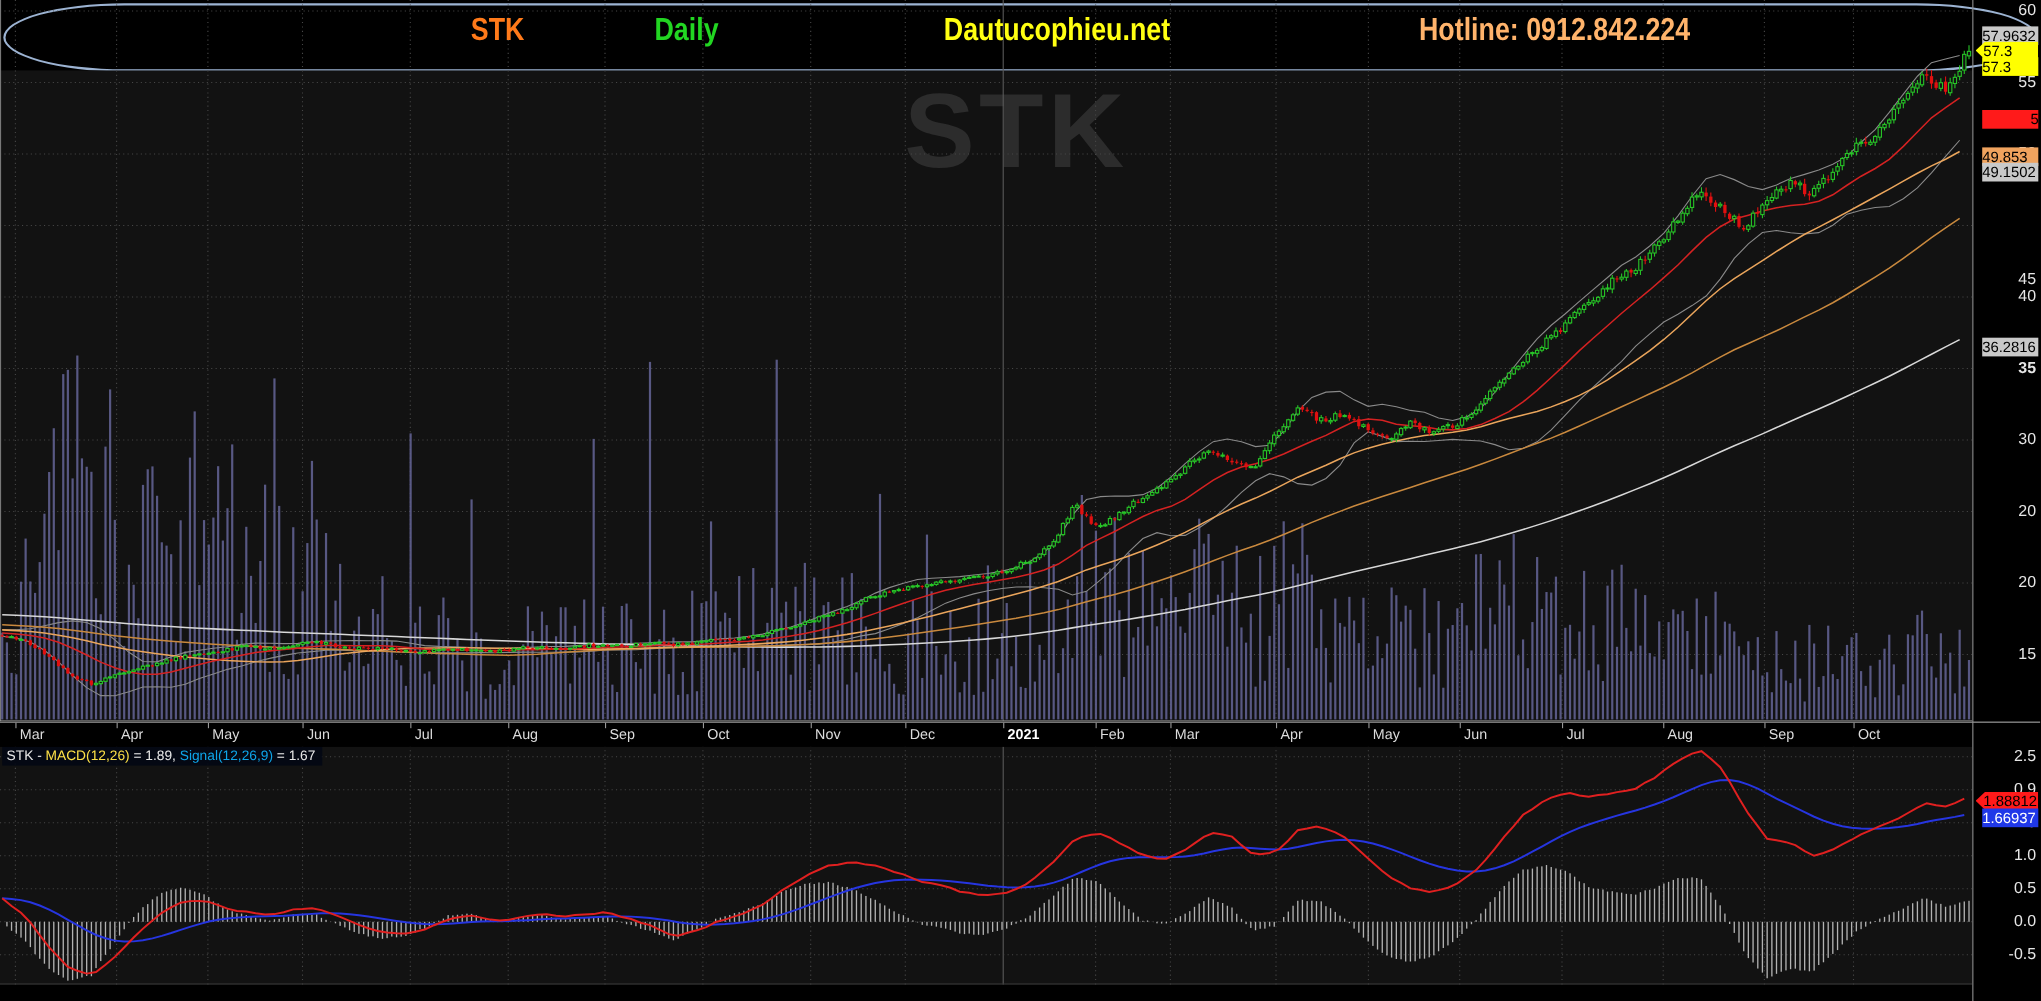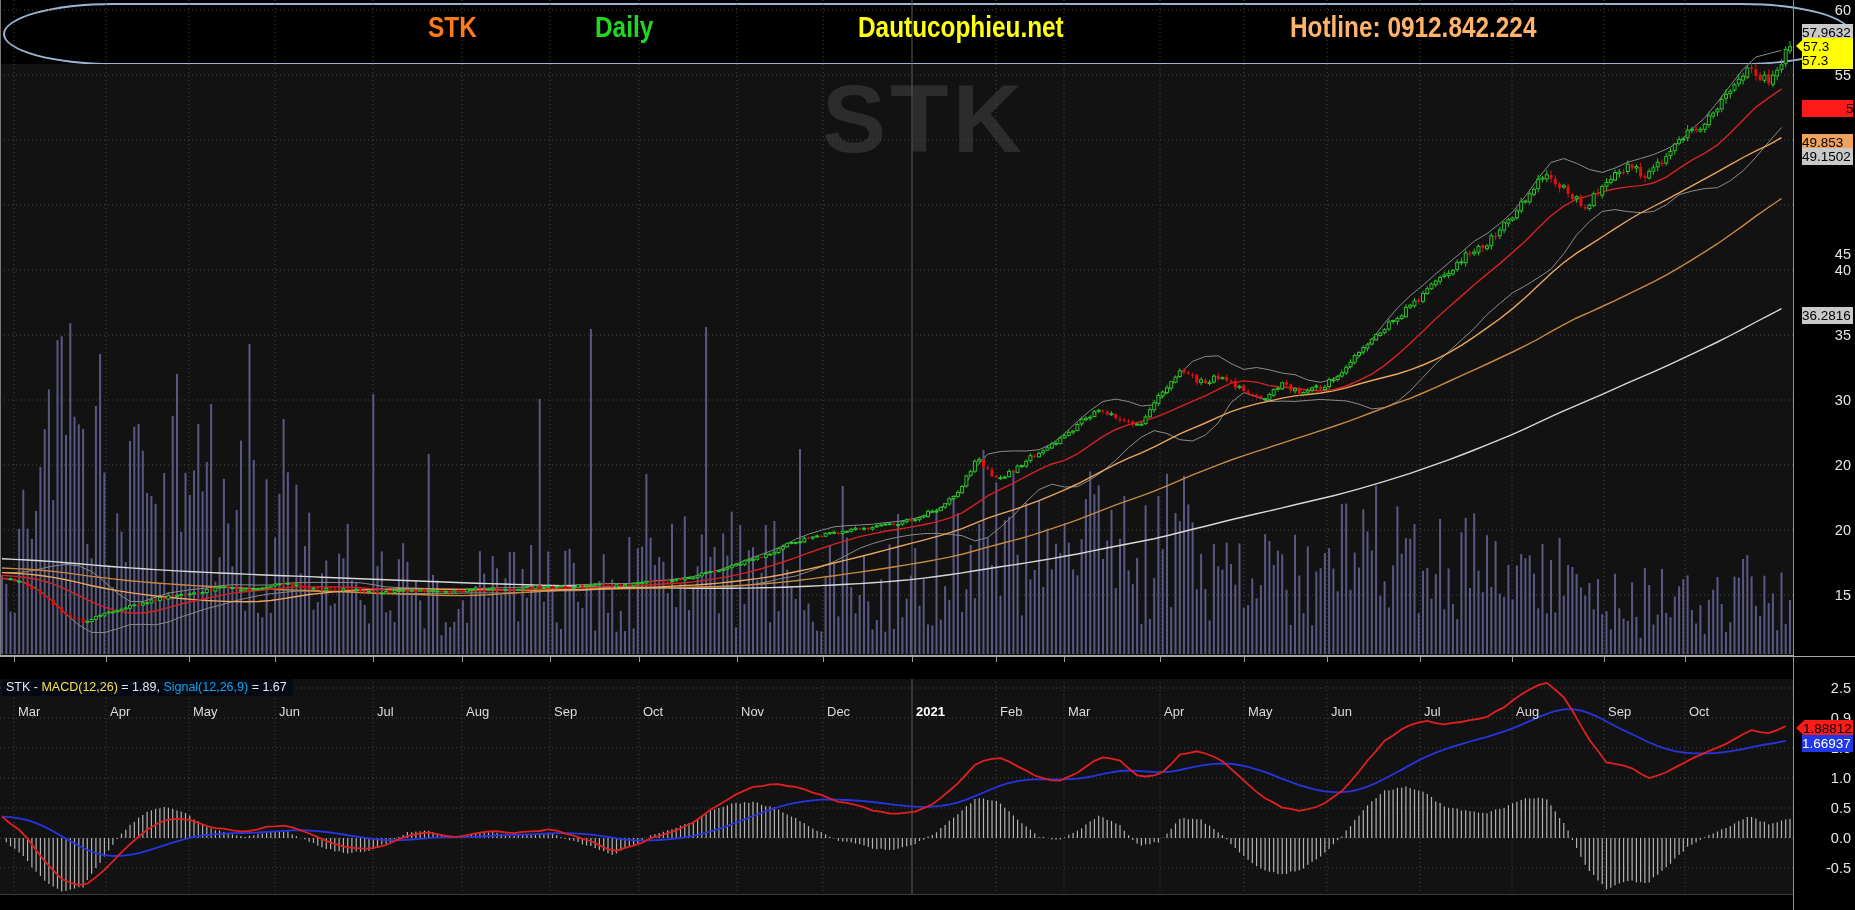--- a/index.html
+++ b/index.html
@@ -11,21 +11,21 @@
   .pill{position:absolute;left:3px;top:3px;width:1845px;height:58px;z-index:1;
         border:2px solid #9cb3d2;border-radius:110px / 50%;background:transparent;}
   .htext{position:absolute;top:11px;z-index:6;font-weight:bold;font-size:29px;
          transform:scaleX(0.84);transform-origin:left top;white-space:nowrap;letter-spacing:0;}
   #h-symbol{left:428px;color:#ff7a1a;}
   #h-timeframe{left:595px;color:#22d622;}
   #h-site{left:858px;color:#ffff12;}
   #h-hotline{left:1290px;color:#ffb36b;}
   .xaxis{position:absolute;left:0;top:656px;width:1855px;height:22px;background:#000;
          border-top:1px solid #a8a8a8;z-index:4;}
-  .month{position:absolute;top:3px;font-size:13px;color:#dcdcdc;white-space:nowrap;margin-top:44px;}
+  .month{position:absolute;top:3px;font-size:13px;color:#dcdcdc;white-space:nowrap;}
   .month.bold{font-weight:bold;color:#ffffff;}
   .mtick{position:absolute;top:0;width:1px;height:5px;background:#999;}
   .raxis{position:absolute;left:1793px;top:0;width:62px;height:910px;z-index:5;
          border-left:1px solid #8f8f8f;background:transparent;}
   .axis-num{position:absolute;right:5px;font-size:14.5px;color:#e6e6e6;line-height:17px;}
   .tag{position:absolute;left:8px;right:3px;height:17px;line-height:17px;font-size:13.5px;
        text-align:left;color:#000;z-index:6;white-space:nowrap;}
   .tag.arrow{left:2px;padding-left:7px;clip-path:polygon(9px 0,100% 0,100% 100%,9px 100%,0 50%);}
   .tag.gray{background:#c9c9c9}.tag.yellow{background:#ffff00}.tag.red{background:#ff1a1a}
   .tag.orange{background:#f0a35e}.tag.blue{background:#2038e8;color:#fff}
@@ -1844,21 +1844,21 @@
     </div>
 
   <div class="legend"><span>STK - </span><span class="lm">MACD(12,26)</span><span> = 1.89, </span><span class="ls">Signal(12,26,9)</span><span> = 1.67</span></div>
 
   <div class="raxis" id="raxis">
       <div class="axis-num" style="top: 2px;">60</div>
       <div class="axis-num" style="top: 67px;">55</div>
       <div class="axis-num" style="top: 132px;">50</div>
       <div class="axis-num" style="top: 203px; margin-top: 43px;">45</div>
       <div class="axis-num" style="top: 262px;">40</div>
-      <div class="axis-num" style="top: 327px;">35</div>
+      <div class="axis-num" style="top: 327px; font-weight: bold;">35</div>
       <div class="axis-num" style="top: 392px;">30</div>
       <div class="axis-num" style="top: 457px;">20</div>
       <div class="axis-num" style="top: 522px;">20</div>
       <div class="axis-num" style="top: 587px;">15</div>
       <div class="axis-num" style="top: 680px; text-align: center;">2.5</div>
       <div class="axis-num" style="top: 710px;">0.9</div>
       <div class="axis-num" style="top: 740px;">1.5</div>
       <div class="axis-num" style="top: 770px;">1.0</div>
       <div class="axis-num" style="top: 800px;">0.5</div>
       <div class="axis-num" style="top: 830px;">0.0</div>

